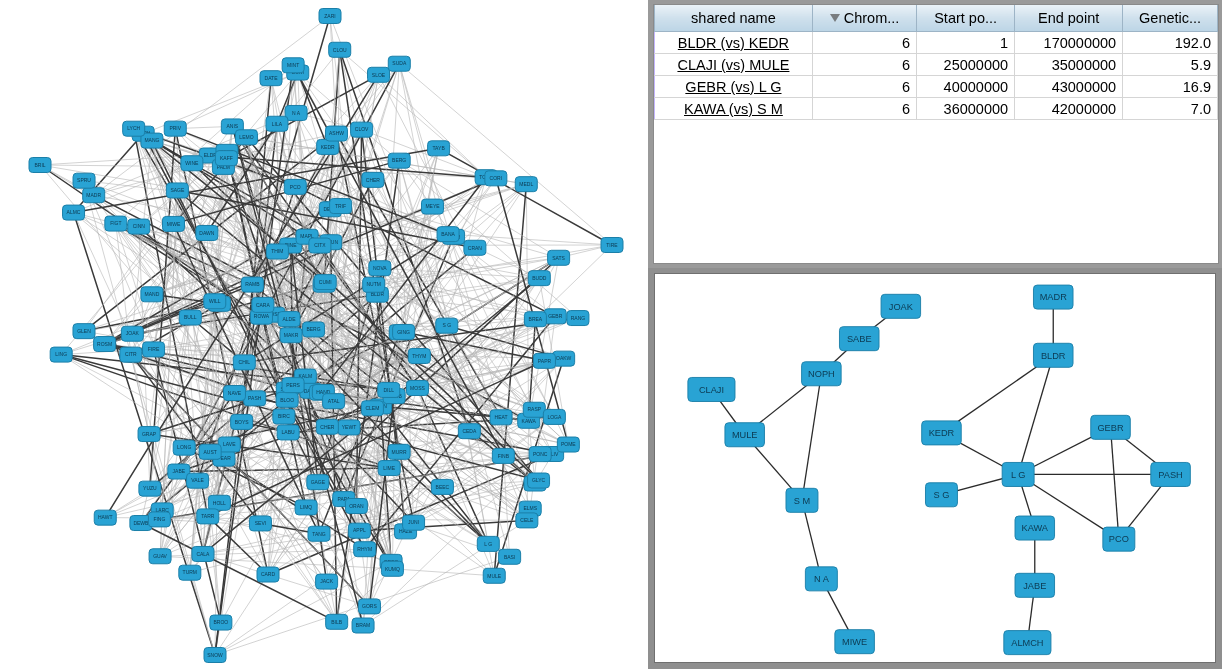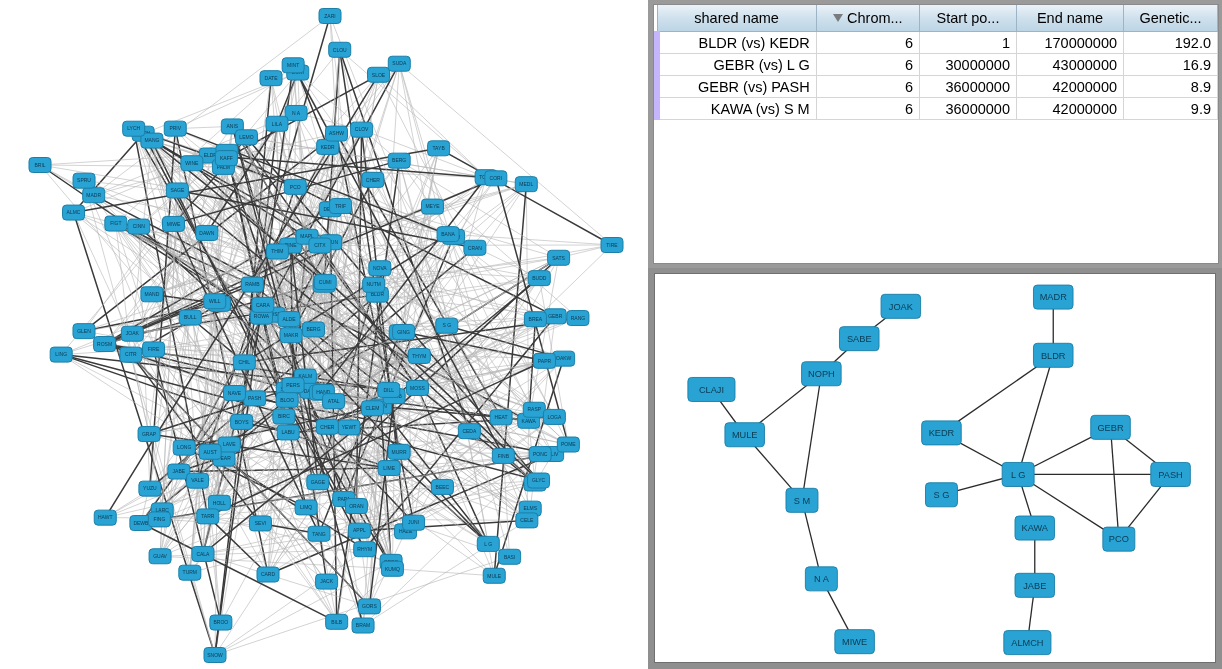--- a/index.html
+++ b/index.html
@@ -68,21 +68,21 @@
   }
   table.datatable tbody td {
     border: 1px solid #d5d5d5;
     border-top: none;
     border-left: none;
     height: 21px;
     padding: 0 6px;
     white-space: nowrap;
     background: #ffffff;
   }
-  table.datatable tbody td.col-name { text-align: right; border-left: 6px solid #c4b5fd; }
+  table.datatable tbody td.col-name { text-align: center; border-left: 1px solid #c4b5fd; text-decoration: underline; }
   table.datatable tbody td.num { text-align: right; }
   .filter-glyph {
     display: inline-block;
     width: 0; height: 0;
     border-left: 5px solid transparent;
     border-right: 5px solid transparent;
     border-top: 8px solid #5a5a5a;
     vertical-align: middle;
     margin-right: 4px;
     opacity: .75;
@@ -1539,58 +1539,58 @@
                   <span>Chrom...</span>
                 </div>
               </th>
               <th>
                 <div class="th-inner">
                   <span>Start po...</span>
                 </div>
               </th>
               <th>
                 <div class="th-inner">
-                  <span>End name</span>
+                  <span>End point</span>
                 </div>
               </th>
               <th>
                 <div class="th-inner">
                   <span>Genetic...</span>
                 </div>
               </th>
             </tr>
         </thead>
         <tbody id="tbody-rows">
             <tr>
               <td class="col-name">BLDR (vs) KEDR</td>
               <td class="num">6</td>
               <td class="num">1</td>
               <td class="num">170000000</td>
               <td class="num">192.0</td>
             </tr>
             <tr>
+              <td class="col-name">CLAJI (vs) MULE</td>
+              <td class="num">6</td>
+              <td class="num">25000000</td>
+              <td class="num">35000000</td>
+              <td class="num">5.9</td>
+            </tr>
+            <tr>
               <td class="col-name">GEBR (vs) L G</td>
               <td class="num">6</td>
-              <td class="num">30000000</td>
+              <td class="num">40000000</td>
               <td class="num">43000000</td>
               <td class="num">16.9</td>
-            </tr>
-            <tr>
-              <td class="col-name">GEBR (vs) PASH</td>
-              <td class="num">6</td>
-              <td class="num">36000000</td>
-              <td class="num">42000000</td>
-              <td class="num">8.9</td>
             </tr>
             <tr>
               <td class="col-name">KAWA (vs) S M</td>
               <td class="num">6</td>
               <td class="num">36000000</td>
               <td class="num">42000000</td>
-              <td class="num">9.9</td>
+              <td class="num">7.0</td>
             </tr>
           </tbody>
       </table>
     </div>
   </div>
 
   <div id="small-network-panel">
     <div id="small-network">
       <svg width="560" height="388" viewBox="0 0 580 420" preserveAspectRatio="xMidYMid meet">
         <g id="sm-edges" stroke="#2b2b2b" stroke-width="1.4" fill="none">

